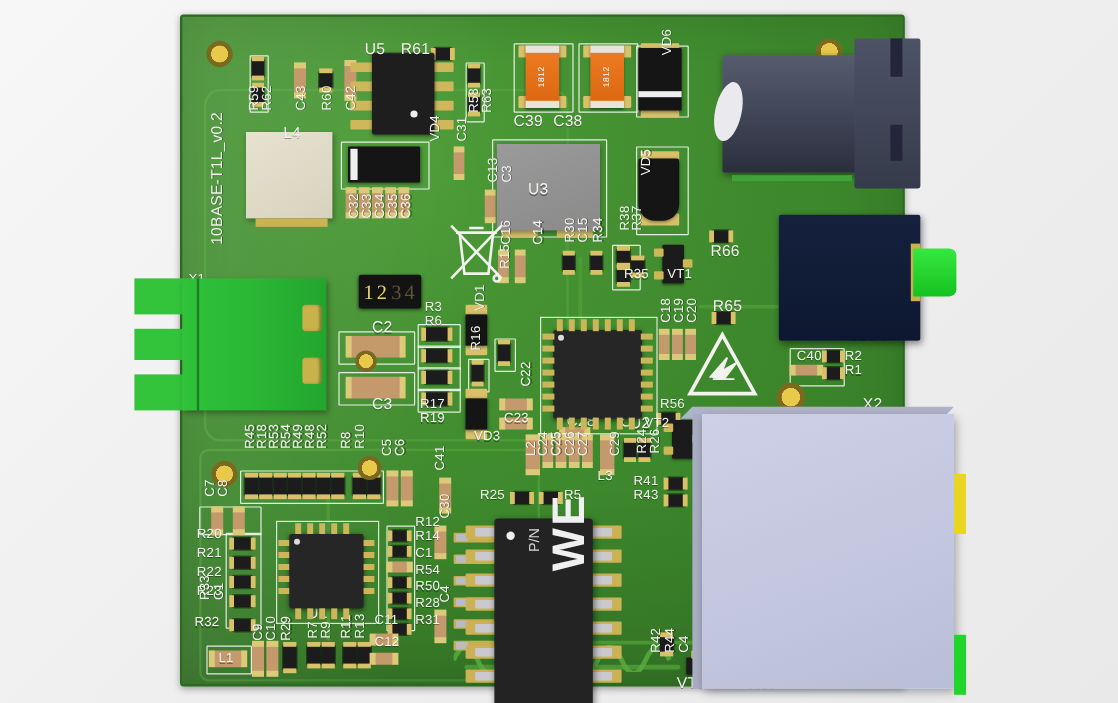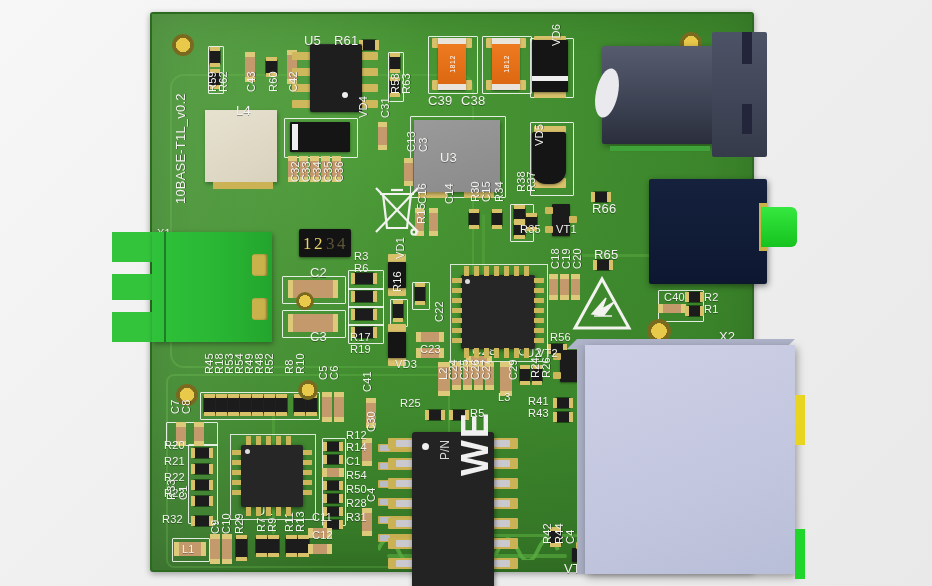--- a/index.html
+++ b/index.html
@@ -625,21 +625,21 @@
         <div class="silk rot" style="left: 318px; top: 366px;">C26</div>
         <div class="silk rot" style="left: 329px; top: 366px;">C27</div>
         <div class="silk rot" style="left: 286px; top: 366px;">L2</div>
         <div class="silk rot" style="left: 356px; top: 366px;">C29</div>
         <div class="silk" style="left: 346px; top: 378px;">L3</div>
         <div class="silk rot" style="left: 366px; top: 342px;">C21</div>
         <div class="silk rot" style="left: 378px; top: 364px;">R24</div>
         <div class="silk rot" style="left: 389px; top: 364px;">R26</div>
         <div class="silk" style="left: 376px; top: 382px;">R41</div>
         <div class="silk" style="left: 376px; top: 394px;">R43</div>
-        <div class="silk" style="left: 248px; top: 384px;">R25</div>
+        <div class="silk" style="left: 248px; top: 394px;">R25</div>
         <div class="silk" style="left: 318px; top: 394px;">R5</div>
         <div class="silk rot" style="left: 52px; top: 360px;">R45</div>
         <div class="silk rot" style="left: 62px; top: 360px;">R18</div>
         <div class="silk rot" style="left: 72px; top: 360px;">R53</div>
         <div class="silk rot" style="left: 82px; top: 360px;">R54</div>
         <div class="silk rot" style="left: 92px; top: 360px;">R49</div>
         <div class="silk rot" style="left: 102px; top: 360px;">R48</div>
         <div class="silk rot" style="left: 112px; top: 360px;">R52</div>
         <div class="silk rot" style="left: 132px; top: 360px;">R8</div>
         <div class="silk rot" style="left: 143px; top: 360px;">R10</div>

